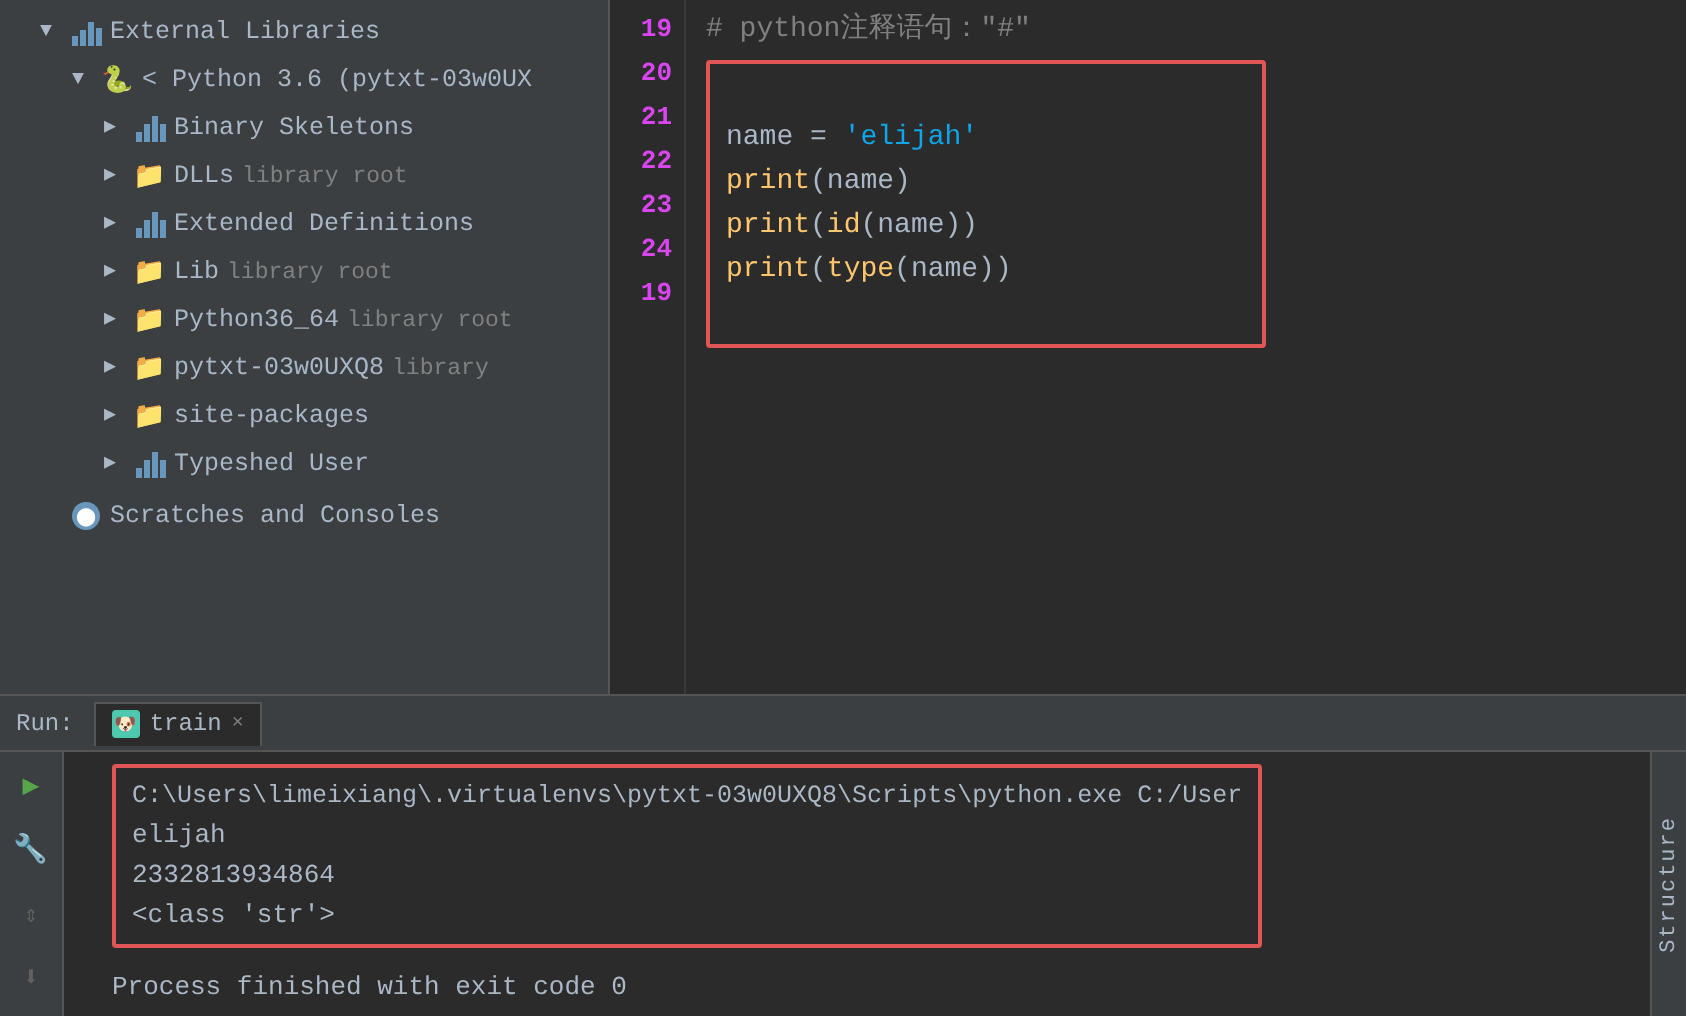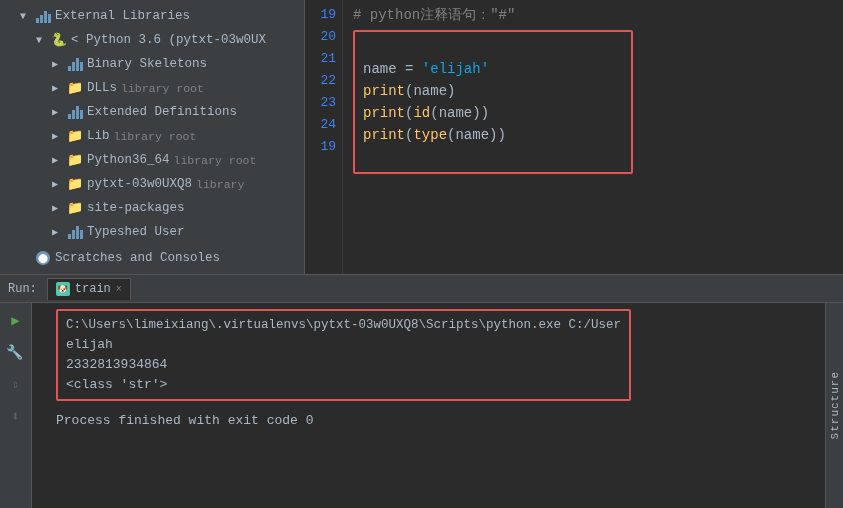--- a/index.html
+++ b/index.html
@@ -121,25 +121,26 @@
       background: #2b2b2b;
       display: flex;
       overflow: hidden;
     }
 
     .line-numbers {
       width: 38px;
       background: #2b2b2b;
       text-align: right;
       padding: 4px 6px 4px 0;
-      color: #3b82f6;
+      color: #d946ef;
       font-size: 13px;
       line-height: 22px;
       flex-shrink: 0;
       border-right: 1px solid #3a3a3a;
+      font-weight: bold;
     }
 
     .code-content {
       flex: 1;
       padding: 4px 10px;
       font-size: 14px;
       line-height: 22px;
       color: #a9b7c6;
       position: relative;
       overflow: hidden;
@@ -168,21 +169,21 @@
 
     .line-above {
       color: #a9b7c6;
       font-size: 14px;
       line-height: 22px;
       margin-bottom: 2px;
     }
 
     
     .bottom-panel {
-      height: 234px;
+      height: 161px;
       background: #2b2b2b;
       border-top: 1px solid #555;
       display: flex;
       flex-direction: column;
     }
 
     .run-tabs {
       display: flex;
       align-items: center;
       background: #3c3f41;

